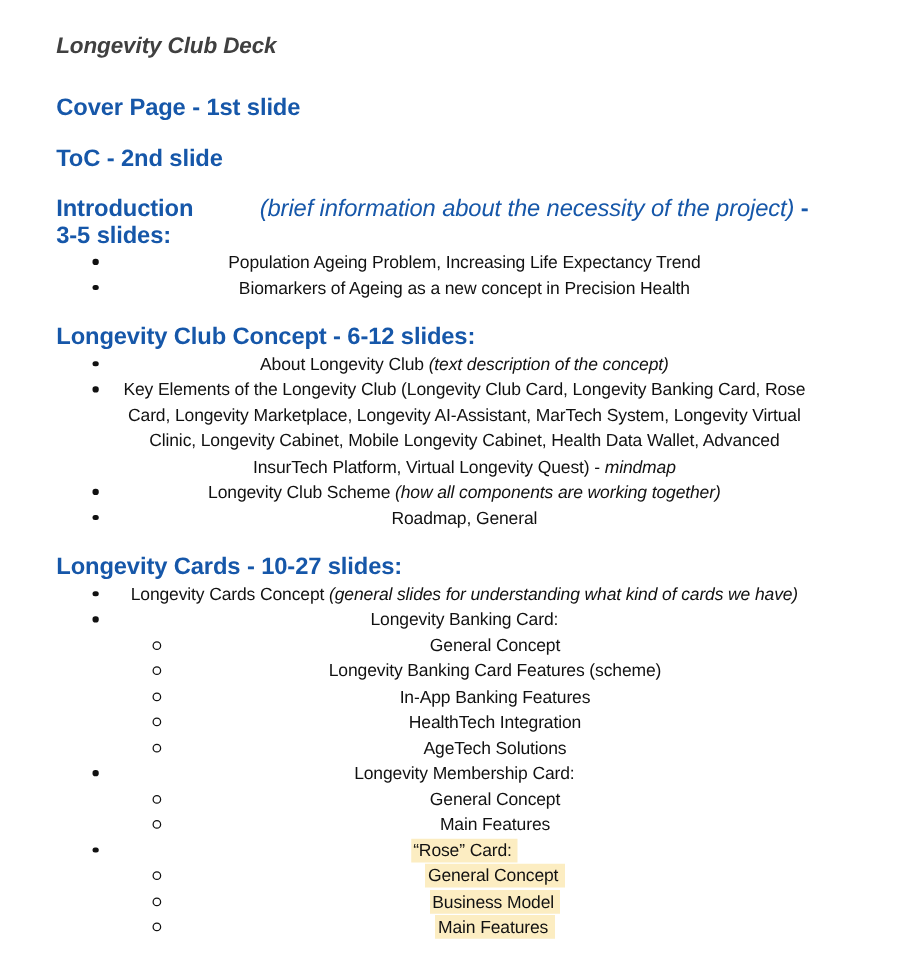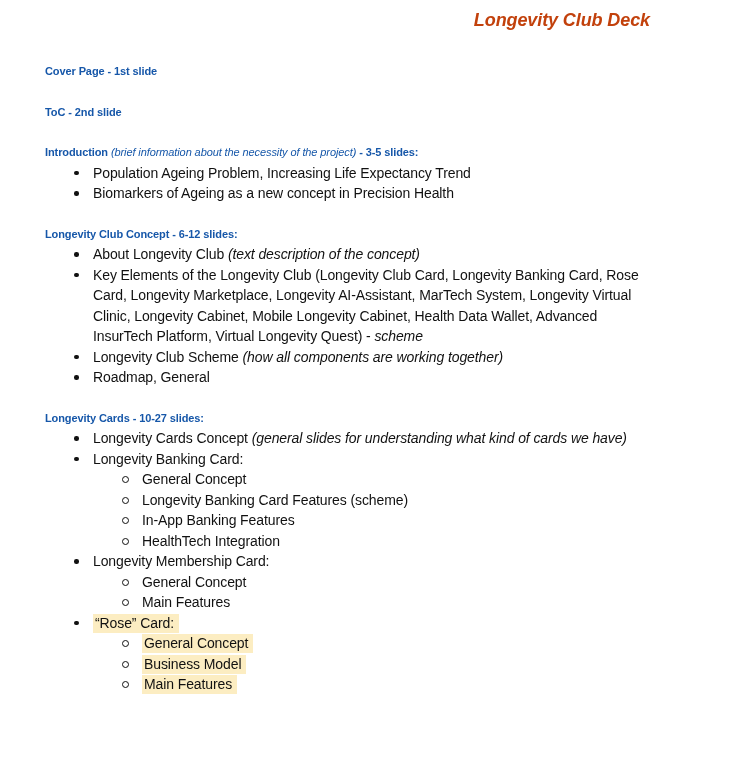--- a/index.html
+++ b/index.html
@@ -15,42 +15,44 @@
     color: #111111;
     font-size: 14px;
     line-height: 20.5px;
     letter-spacing: -0.1px;
   }
   .page {
     width: 605px;
     margin-left: 45px;
   }
   .doc-title {
-    color: #c2410c;
+    color: #404040;
     font-weight: bold;
     font-style: italic;
     font-size: 18px;
     line-height: 25px;
-    text-align: right;
-    margin: 8px 0 28px 0;
+    text-align: left;
+    margin: 24px 0 28px 0;
   }
   .heading {
     color: #1657a9;
     font-weight: bold;
-    font-size: 11px;
+    font-size: 19px;
     margin: 20px 0 0 0;
   }
   .heading .it {
     font-weight: normal;
     font-style: italic;
+    margin-left: 48px;
   }
   ul.l1, ul.l2 {
     list-style: none;
     margin: 0;
     padding: 0;
+    text-align: center;
   }
   li.li1 {
     position: relative;
     padding-left: 48px;
   }
   li.li1 > .marker1 {
     position: absolute;
     left: 29px;
     top: 8px;
     width: 4.5px;
@@ -95,36 +97,37 @@
 
   <ul class="l1">
     <li class="li1"><span class="marker1"></span><span>Population Ageing Problem, Increasing Life Expectancy Trend</span></li>
     <li class="li1"><span class="marker1"></span><span>Biomarkers of Ageing as a new concept in Precision Health</span></li>
   </ul>
 
   <p class="heading"><span>Longevity Club Concept - 6-12 slides:</span></p>
 
   <ul class="l1">
     <li class="li1"><span class="marker1"></span><span>About Longevity Club </span><span class="it">(text description of the concept)</span></li>
-    <li class="li1"><span class="marker1"></span><span>Key Elements of the Longevity Club (Longevity Club Card, Longevity Banking Card, Rose Card, Longevity Marketplace, Longevity AI-Assistant, MarTech System, Longevity Virtual Clinic, Longevity Cabinet, Mobile Longevity Cabinet, Health Data Wallet, Advanced InsurTech Platform, Virtual Longevity Quest) - </span><span class="it">scheme</span></li>
+    <li class="li1"><span class="marker1"></span><span>Key Elements of the Longevity Club (Longevity Club Card, Longevity Banking Card, Rose Card, Longevity Marketplace, Longevity AI-Assistant, MarTech System, Longevity Virtual Clinic, Longevity Cabinet, Mobile Longevity Cabinet, Health Data Wallet, Advanced InsurTech Platform, Virtual Longevity Quest) - </span><span class="it">mindmap</span></li>
     <li class="li1"><span class="marker1"></span><span>Longevity Club Scheme </span><span class="it">(how all components are working together)</span></li>
     <li class="li1"><span class="marker1"></span><span>Roadmap, General</span></li>
   </ul>
 
   <p class="heading"><span>Longevity Cards - 10-27 slides:</span></p>
 
   <ul class="l1">
     <li class="li1"><span class="marker1"></span><span>Longevity Cards Concept </span><span class="it">(general slides for understanding what kind of cards we have)</span></li>
 
     <li class="li1"><span class="marker1"></span><span>Longevity Banking Card:</span>
       <ul class="l2">
         <li class="li2"><span class="marker2"></span><span>General Concept</span></li>
         <li class="li2"><span class="marker2"></span><span>Longevity Banking Card Features (scheme)</span></li>
         <li class="li2"><span class="marker2"></span><span>In-App Banking Features</span></li>
         <li class="li2"><span class="marker2"></span><span>HealthTech Integration</span></li>
+        <li class="li2"><span class="marker2"></span><span>AgeTech Solutions</span></li>
       </ul>
     </li>
 
     <li class="li1"><span class="marker1"></span><span>Longevity Membership Card:</span>
       <ul class="l2">
         <li class="li2"><span class="marker2"></span><span>General Concept</span></li>
         <li class="li2"><span class="marker2"></span><span>Main Features</span></li>
       </ul>
     </li>
 

